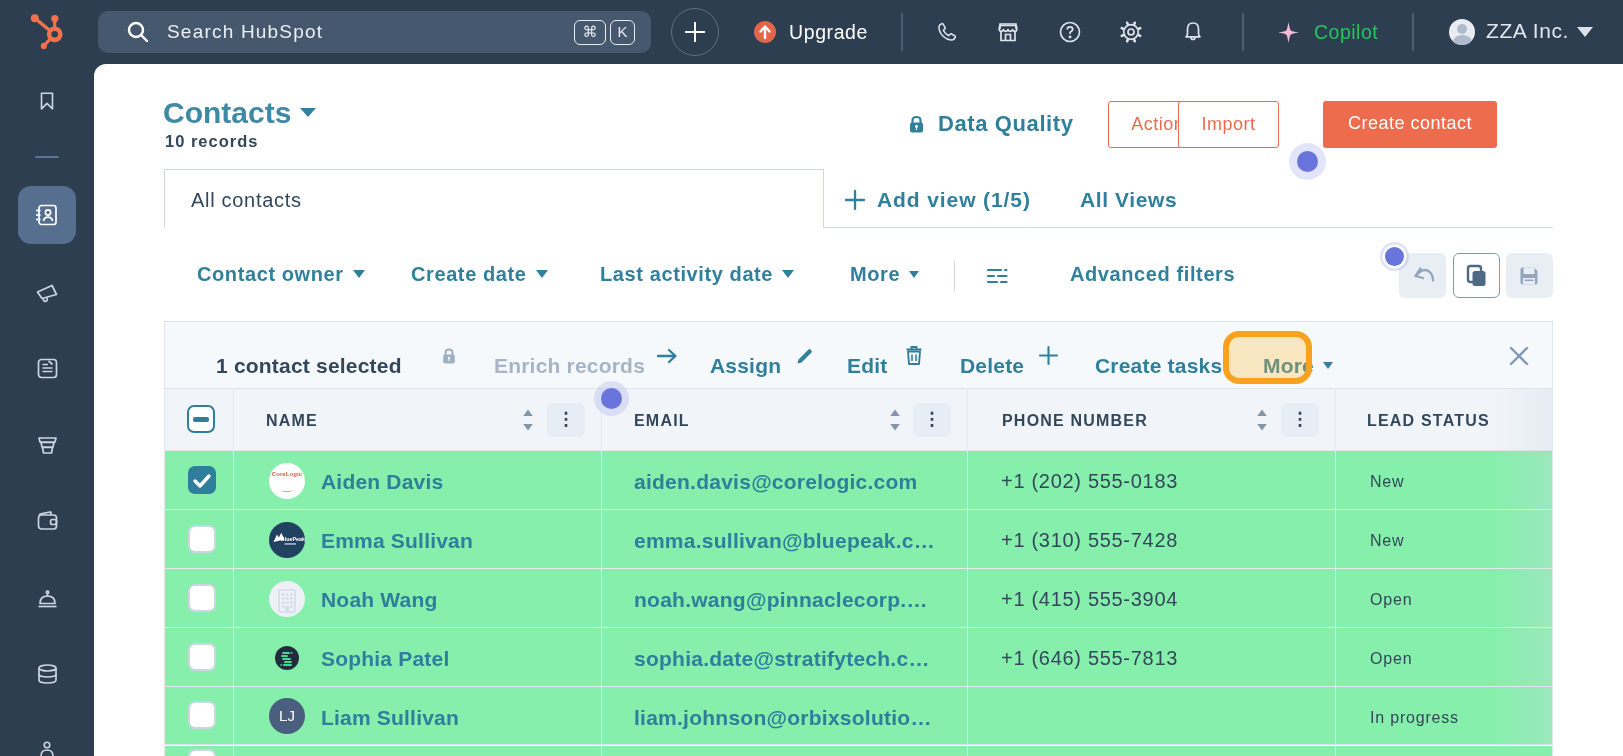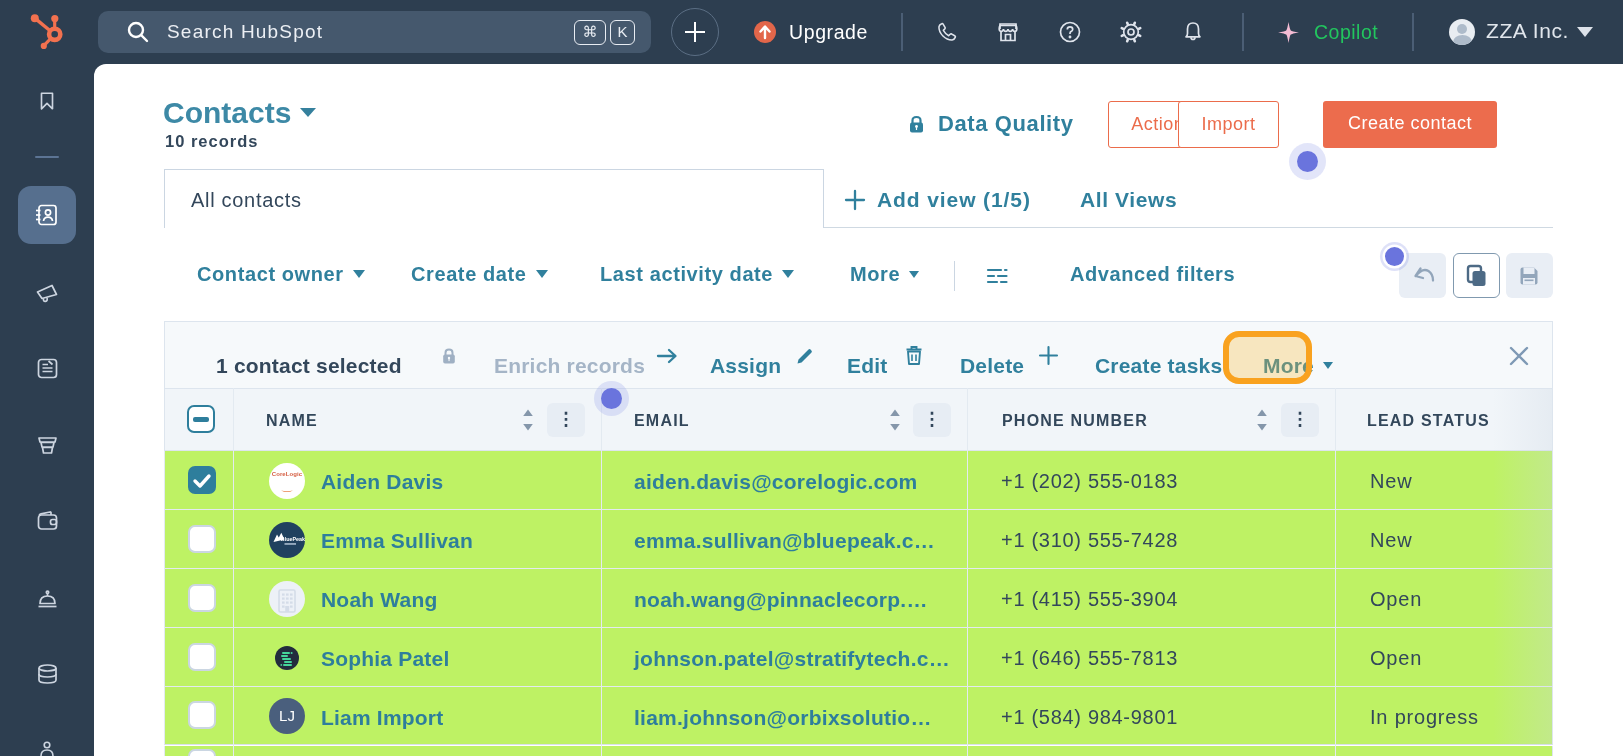--- a/index.html
+++ b/index.html
@@ -27,27 +27,27 @@
 .minibtn { position:absolute; top:253px; width:47px; height:45px; border-radius:6px; background:#e9eef5; }
 
 #toolbar { position:absolute; left:164px; top:321px; width:1389px; height:67px; background:#f6f9fb; border:1px solid #dde5ee; border-bottom:none; }
 .tb { position:absolute; top:331px; height:67px; line-height:69px; font-size:21px; letter-spacing:0.2px; font-weight:bold; color:#30809d; white-space:nowrap;margin-left:26px; }
 
 #thead { position:absolute; left:164px; top:388px; width:1389px; height:63px; background:#f1f5f9; border:1px solid #dde5ee; }
 .th { position:absolute; top:388px; height:63px; line-height:65px; font-size:16px; font-weight:bold; color:#33475b; letter-spacing:1.2px; }
 .vline { position:absolute; top:0; width:1px; height:100%; background:#e3eaf1; }
 .dots3 { position:absolute; top:403px; width:38px; height:34px; background:#e7edf4; border-radius:6px; }
 .dots3:after { content:"⋮"; position:absolute; left:0; right:0; text-align:center; top:5px; font-size:18px; font-weight:bold; color:#33475b; }
-.row { position:absolute; left:164px; width:1389px; height:59px; background:#bef264; border-left:1px solid #e3eaf1; border-right:1px solid #dde5ee; border-bottom:1px solid #e3eaf1; }
+.row { position:absolute; left:164px; width:1389px; height:59px; background:#86efac; border-left:1px solid #e3eaf1; border-right:1px solid #dde5ee; border-bottom:1px solid #e3eaf1; }
 .cb { position:absolute; left:23px; top:15px; width:28px; height:28px; border:2px solid #cbd6e2; border-radius:7px; background:#fff; }
 .cb.checked { background:#2e7e9c; border-color:#2e7e9c; }
 .name { position:absolute; left:156px; top:0; height:59px; line-height:61px; font-size:21px; letter-spacing:0.2px; font-weight:bold; color:#2e7e9c; }
 .email { position:absolute; left:469px; top:0; height:59px; line-height:61px; font-size:21px; letter-spacing:0.25px; font-weight:bold; color:#2e7e9c; }
 .phone { position:absolute; left:836px; top:0; height:59px; line-height:61px; font-size:20px; letter-spacing:0.7px; color:#33475b; }
-.status { position:absolute; left:1205px; top:0; height:59px; line-height:61px; font-size:20px; letter-spacing:0.8px; color:#33475b; }
+.status { position:absolute; left:1205px; top:0; height:59px; line-height:61px; font-size:16px; letter-spacing:0.8px; color:#33475b; }
 .avatar { position:absolute; left:104px; top:11.5px; width:36px; height:36px; border-radius:50%; }
 </style>
 </head>
 <body>
 <div id="stage">
 
   <div id="main"></div>
 
   <div id="search"></div>
   <svg class="abs" style="left:24px; top:8px;" width="48" height="48" viewBox="0 0 48 48">
@@ -351,30 +351,29 @@
             <rect x="15.6" y="6" width="2" height="2" rx="1"></rect>
             <rect x="6" y="9" width="7" height="2" rx="1"></rect>
             <rect x="7" y="12" width="9" height="2" rx="1"></rect>
             <rect x="9" y="15" width="8" height="2" rx="1"></rect>
             <rect x="5.4" y="18" width="1.8" height="1.8" rx="0.9"></rect>
             <rect x="8" y="18" width="9" height="2" rx="1"></rect>
           </g>
         </svg>
     </div>
     <div class="name">Sophia Patel</div>
-    <div class="email">johnson.patel@stratifytech.c…</div>
+    <div class="email">sophia.date@stratifytech.c…</div>
     <div class="phone">+1 (646) 555-7813</div>
     <div class="status">Open</div>
   </div>
   <div class="row" style="top:687px; height:58px; border-bottom:1px solid #d9e1ea;">
     <div class="cb" style="top:14px;"></div>
     <div class="avatar" style="top:11px; background:#4a5f7d; color:#fff; font-size:15px; text-align:center; line-height:36px;">LJ</div>
-    <div class="name">Liam Import</div>
+    <div class="name">Liam Sullivan</div>
     <div class="email">liam.johnson@orbixsolutio…</div>
-    <div class="phone">+1 (584) 984-9801</div>
     <div class="status">In progress</div>
   </div>
   <div class="row" style="top:746px; height:10px; border-bottom:none;">
     <div class="cb" style="top:3px;"></div>
   </div>
   <div class="vline" style="left:233px; top:451px; height:305px;"></div>
   <div class="vline" style="left:601px; top:451px; height:305px;"></div>
   <div class="vline" style="left:967px; top:451px; height:305px;"></div>
   <div class="vline" style="left:1335px; top:451px; height:305px;"></div>
   <div class="abs" style="left:1493px; top:389px; width:59px; height:356px; background:linear-gradient(to right, rgba(203,214,226,0), rgba(203,214,226,0.30)); pointer-events:none;"></div>

